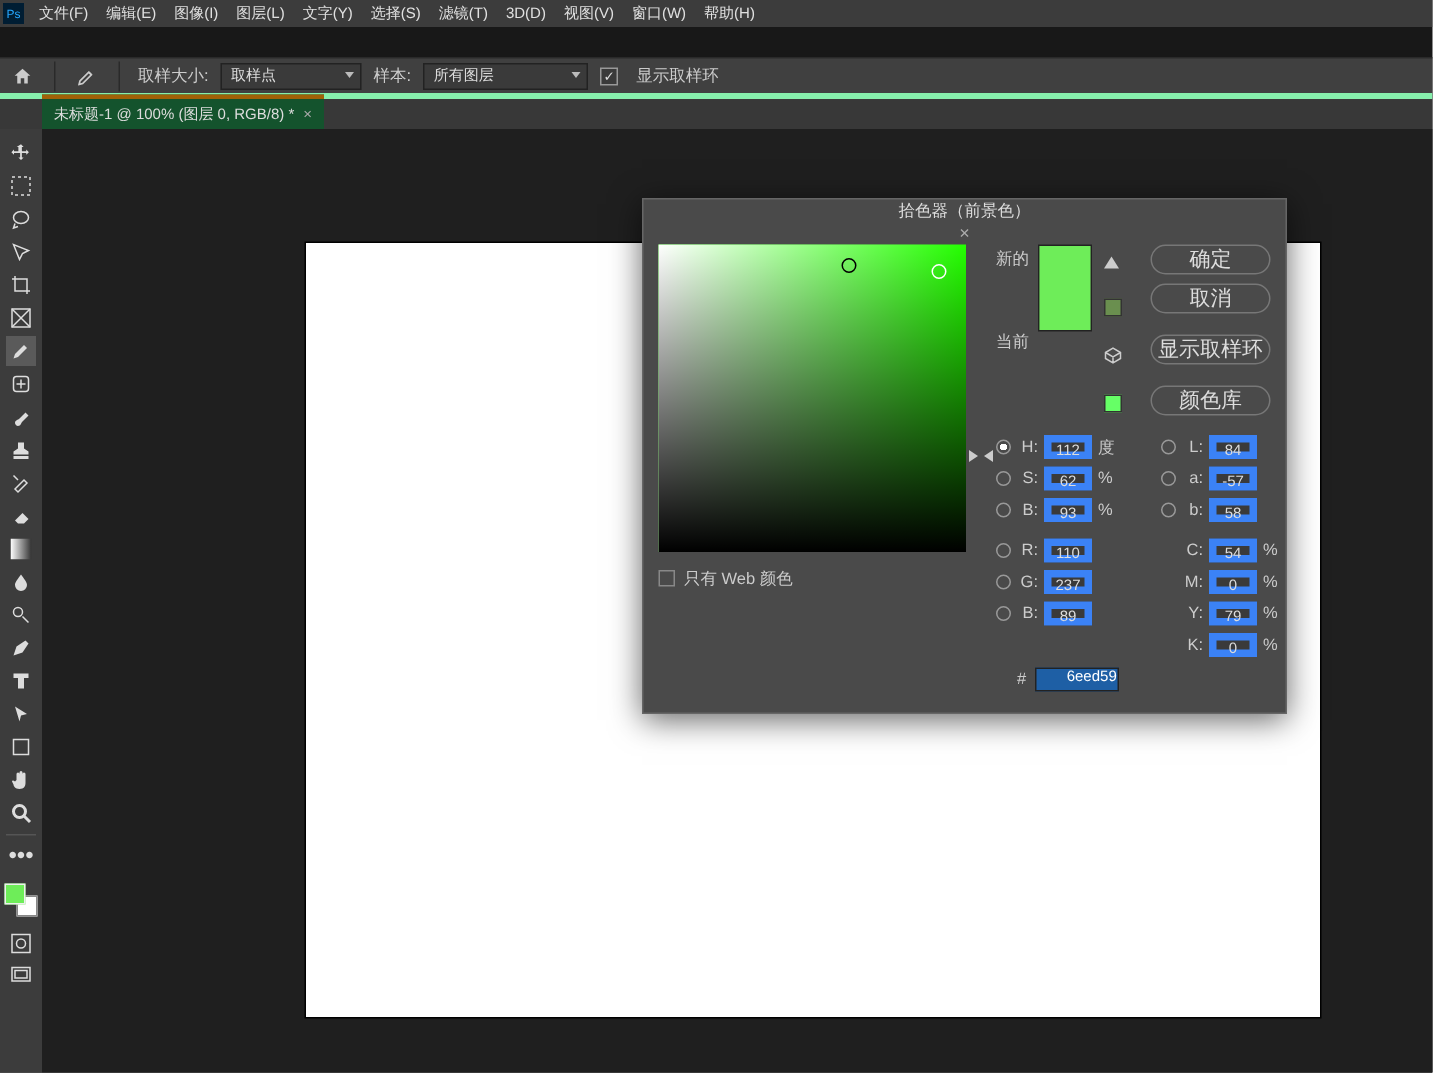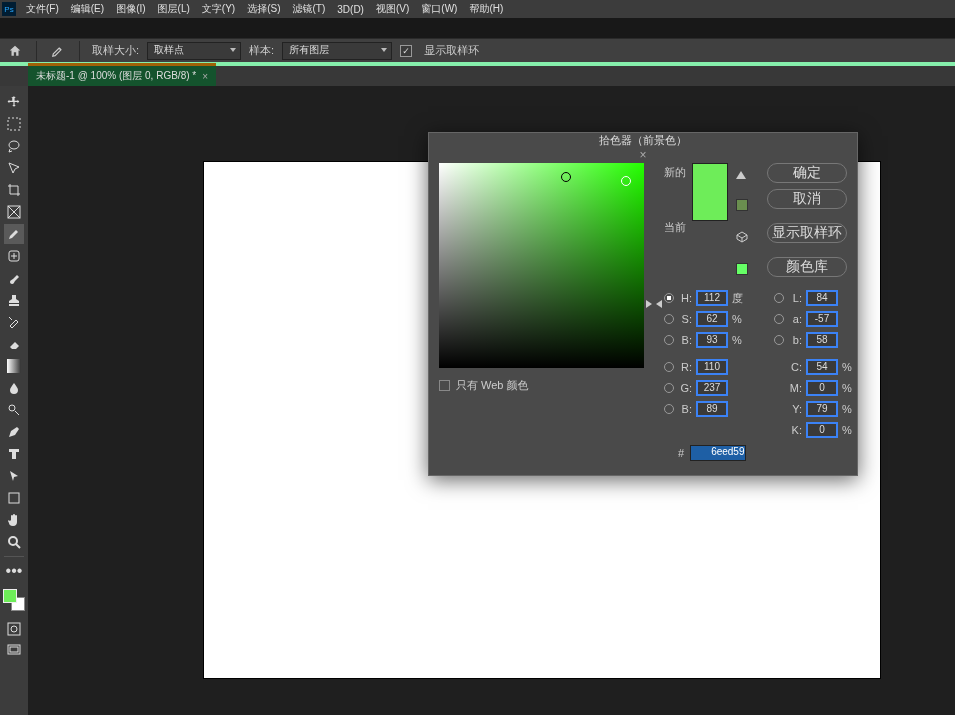--- a/index.html
+++ b/index.html
@@ -80,21 +80,21 @@
 
 .btns { position:absolute; right:10px; top:6px; display:flex; flex-direction:column; gap:6px;}
 .btn { width:80px; height:20px; border:1px solid #777; border-radius:10px; background:#4a4a4a; color:#ddd; font-size:14px; display:flex; align-items:center; justify-content:center; cursor:pointer;}
 
 
 .values { margin-top:14px; }
 .values .row { display:flex; align-items:center; gap:4px; margin-bottom:3px; height:18px;}
 .radio { width:10px;height:10px; border:1px solid #999; border-radius:50%; display:inline-block;}
 .radio.on { background: radial-gradient(circle,#fff 0 40%, transparent 41%);}
 .vlabel { width:14px; text-align:right;}
-.vinput { width:32px; height:16px; background:#3a3a3a; border:2px solid #3b82f6; color:#ddd; font-size:10px; text-align:center;}
+.vinput { width:32px; height:16px; background:#3a3a3a; border:5px solid #3b82f6; color:#ddd; font-size:10px; text-align:center;}
 .vunit { width:14px; }
 .col2 { display:flex; gap:28px;}
 .hexrow { display:flex; align-items:center; gap:6px; margin-top:3px; margin-left:14px;}
 .hashlbl { }
 .hexinput { width:56px; height:16px; background:#1e5fa5; border:1px solid #222; color:#fff; font-size:10px; text-align:left; padding-left:20px;}
 </style>
 </head>
 <body>
 
 <div class="menubar">

